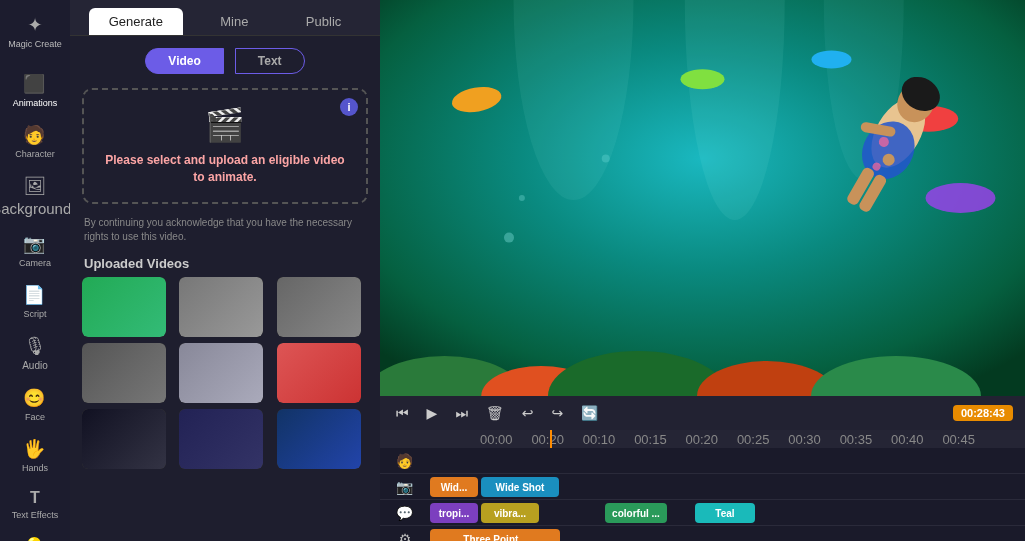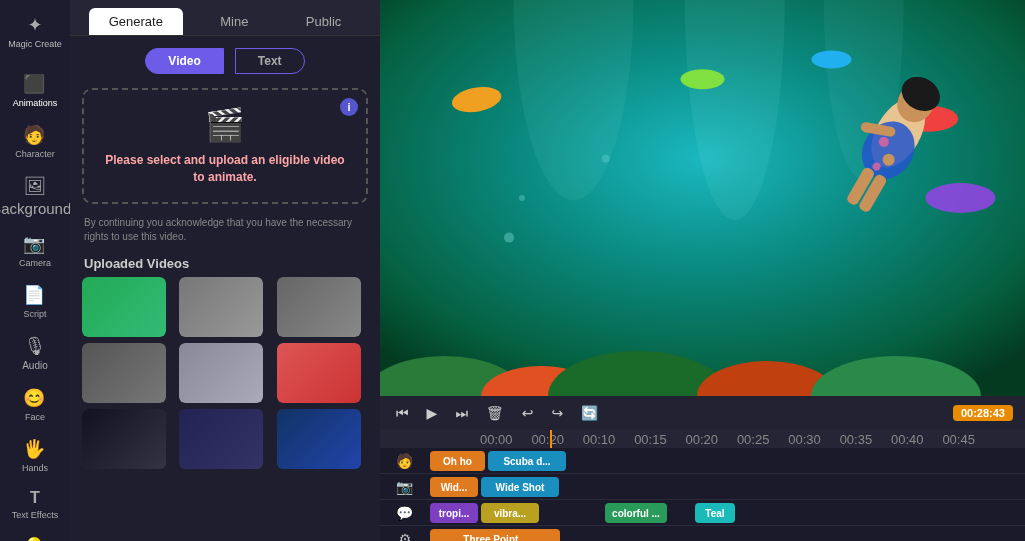--- a/index.html
+++ b/index.html
@@ -528,41 +528,37 @@
         <span>00:45</span>
       </div>
 
       <div class="playhead" style="left:170px;"></div>
     </div>
 
     <div class="track-area">
 
       <div class="track-row">
         <div class="track-icon">🧑</div>
-        <div class="track-content">
-          <div class="clip clip-orange" style="left:0px;width:55px;">Oh ho</div>
-          <div class="clip clip-blue" style="left:58px;width:78px;">Scuba d...</div>
-        </div>
       </div>
 
       <div class="track-row">
         <div class="track-icon">📷</div>
         <div class="track-content">
           <div class="clip clip-orange" style="left:0px;width:48px;">Wid...</div>
           <div class="clip clip-blue" style="left:51px;width:78px;">Wide Shot</div>
         </div>
       </div>
 
       <div class="track-row">
         <div class="track-icon">💬</div>
         <div class="track-content">
           <div class="clip clip-purple" style="left:0px;width:48px;">tropi...</div>
           <div class="clip clip-yellow" style="left:51px;width:58px;">vibra...</div>
           <div class="clip clip-green" style="left:175px;width:62px;">colorful ...</div>
-          <div class="clip clip-teal" style="left:265px;width:40px;">Teal</div>
+          <div class="clip clip-teal" style="left:265px;width:60px;">Teal</div>
         </div>
       </div>
 
       <div class="track-row">
         <div class="track-icon">⚙</div>
         <div class="track-content">
           <div class="clip clip-orange" style="left:0px;width:130px;">Three Point...</div>
         </div>
       </div>
     </div>

